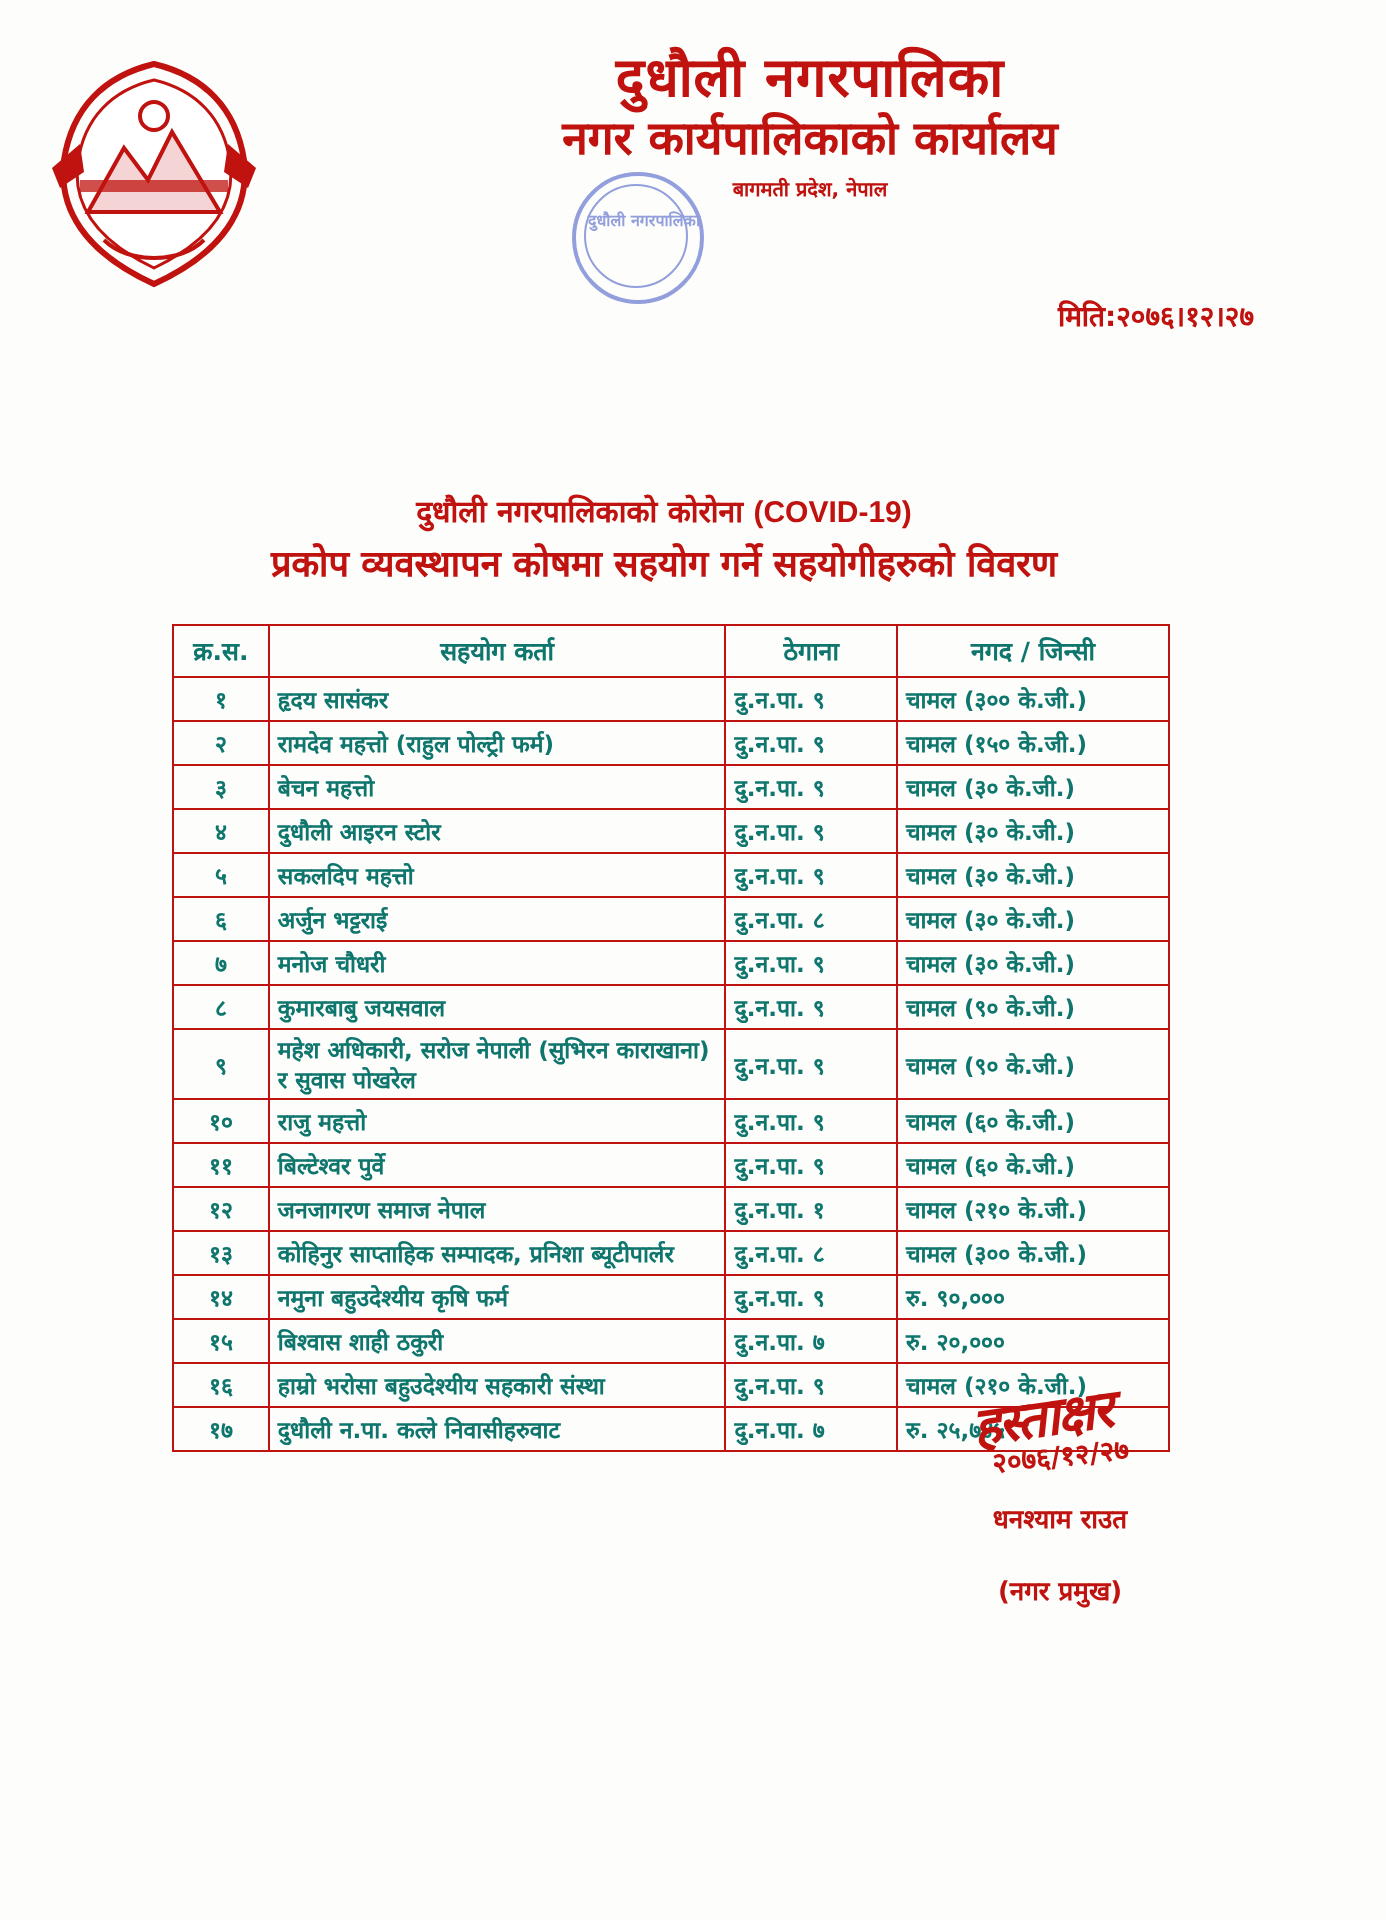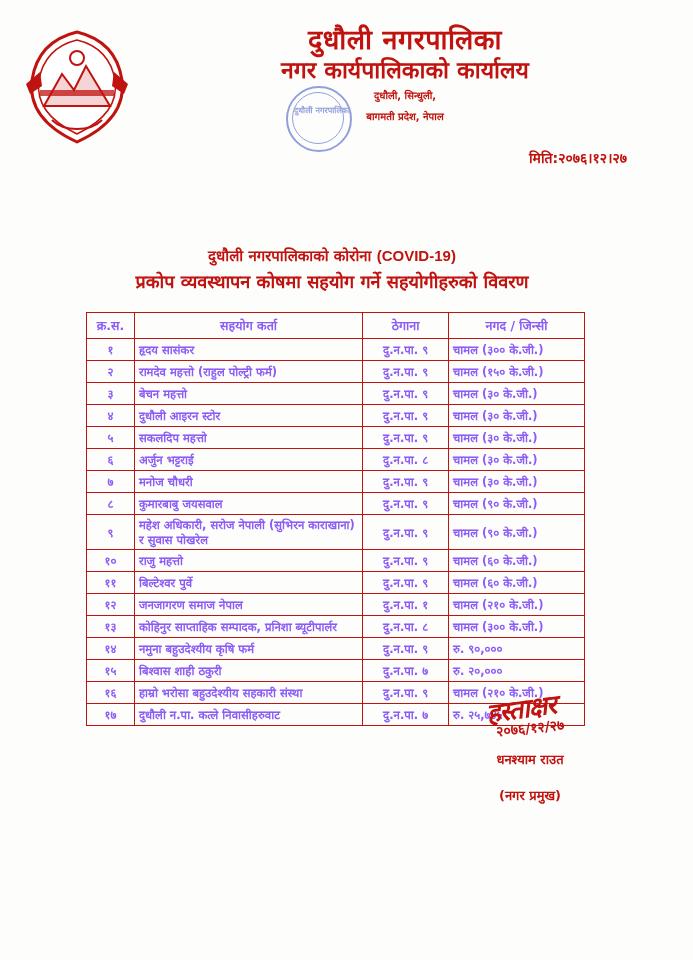--- a/index.html
+++ b/index.html
@@ -131,38 +131,38 @@
   
   .table-wrap {
     position: absolute;
     top: 312px;
     left: 86px;
     width: 545px;
   }
   table.reg {
     border-collapse: collapse;
     width: 499px;
-    color: #8b5cf6;
+    color: #0f766e;
   }
   table.reg th, table.reg td {
     border: 1px solid #c0130f;
     font-size: 11.5px;
     font-weight: bold;
     padding: 2px 4px;
     height: 17px;
     vertical-align: middle;
   }
   table.reg th {
     text-align: center;
     font-size: 12.5px;
     height: 21px;
   }
   .c-sn    { width: 42px;  text-align: center; }
   .c-name  { width: 263px; text-align: left; padding-left: 7px; }
-  .c-addr  { width: 88px;  text-align: center; }
+  .c-addr  { width: 88px;  text-align: left; }
   .c-amt   { width: 152px; text-align: left; }
   td.tall { height: 34px; }
 
   
   .sign-block {
     position: absolute;
     top: 690px;
     left: 0;
     width: 693px;
   }
@@ -219,21 +219,20 @@
         <path d="M4 56 L18 44 L20 58 L8 66 Z" fill="#c0130f"></path>
         <path d="M106 56 L92 44 L90 58 L102 66 Z" fill="#c0130f"></path>
         <circle cx="55" cy="30" r="7" fill="none" stroke="#c0130f" stroke-width="2"></circle>
         <path d="M30 92 C42 104 68 104 80 92" fill="none" stroke="#c0130f" stroke-width="2"></path>
       </svg>
     </div>
 
     <div class="head-titles">
       <div class="head-line1">दुधौली नगरपालिका</div>
       <div class="head-line2">नगर कार्यपालिकाको कार्यालय</div>
-      <div class="head-sub">दुधौली, सिन्धुली,</div>
       <div class="head-sub">बागमती प्रदेश, नेपाल</div>
     </div>
 
     <div class="stamp">
       <div class="ring"></div>
       <div class="ring2"></div>
       <div class="banner">दुधौली नगरपालिका</div>
     </div>
   </div>
 

